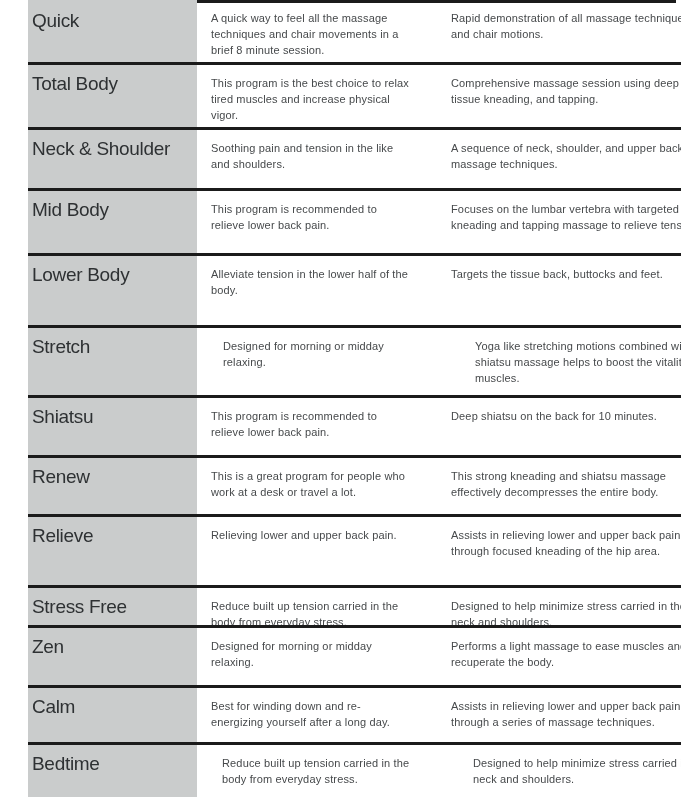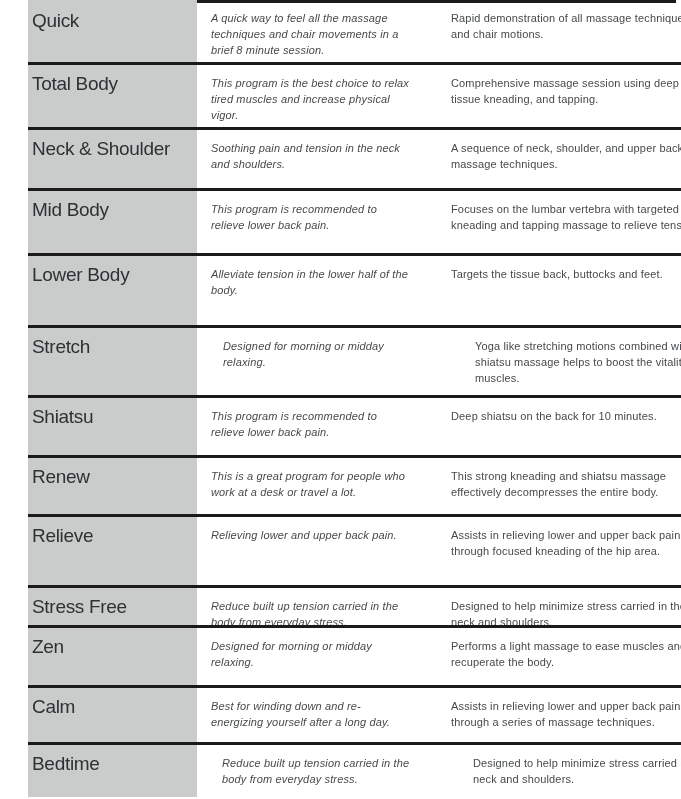--- a/index.html
+++ b/index.html
@@ -64,21 +64,20 @@
     letter-spacing: -0.3px;
     color: var(--title);
     flex: none;
   }
   .row.first .c1 { padding-top: 10px; }
   .c2 {
     width: 224px;
     box-sizing: border-box;
     padding: 10px 10px 0 14px;
     flex: none;
-    font-style: italic;
   }
   .c3 {
     width: 253px;
     box-sizing: border-box;
     margin-left: 30px;
     padding-top: 10px;
     flex: none;
   }
   .c2, .c3 {
     font-size: 11px;
@@ -99,21 +98,21 @@
         <div class="c2">A quick way to feel all the massage techniques and chair movements in a brief 8 minute session.</div>
         <div class="c3">Rapid demonstration of all massage techniques and chair motions.</div>
       </div>
       <div class="row" style="height: 65px;">
         <div class="c1">Total Body</div>
         <div class="c2">This program is the best choice to relax tired muscles and increase physical vigor.</div>
         <div class="c3">Comprehensive massage session using deep tissue kneading, and tapping.</div>
       </div>
       <div class="row" style="height: 61px; justify-content: center;">
         <div class="c1">Neck &amp; Shoulder</div>
-        <div class="c2">Soothing pain and tension in the neck and shoulders.</div>
+        <div class="c2">Soothing pain and tension in the like and shoulders.</div>
         <div class="c3">A sequence of neck, shoulder, and upper back massage techniques.</div>
       </div>
       <div class="row" style="height: 65px;">
         <div class="c1">Mid Body</div>
         <div class="c2">This program is recommended to relieve lower back pain.</div>
         <div class="c3">Focuses on the lumbar vertebra with targeted kneading and tapping massage to relieve tension.</div>
       </div>
       <div class="row" style="height: 72px;">
         <div class="c1">Lower Body</div>
         <div class="c2">Alleviate tension in the lower half of the body.</div>

